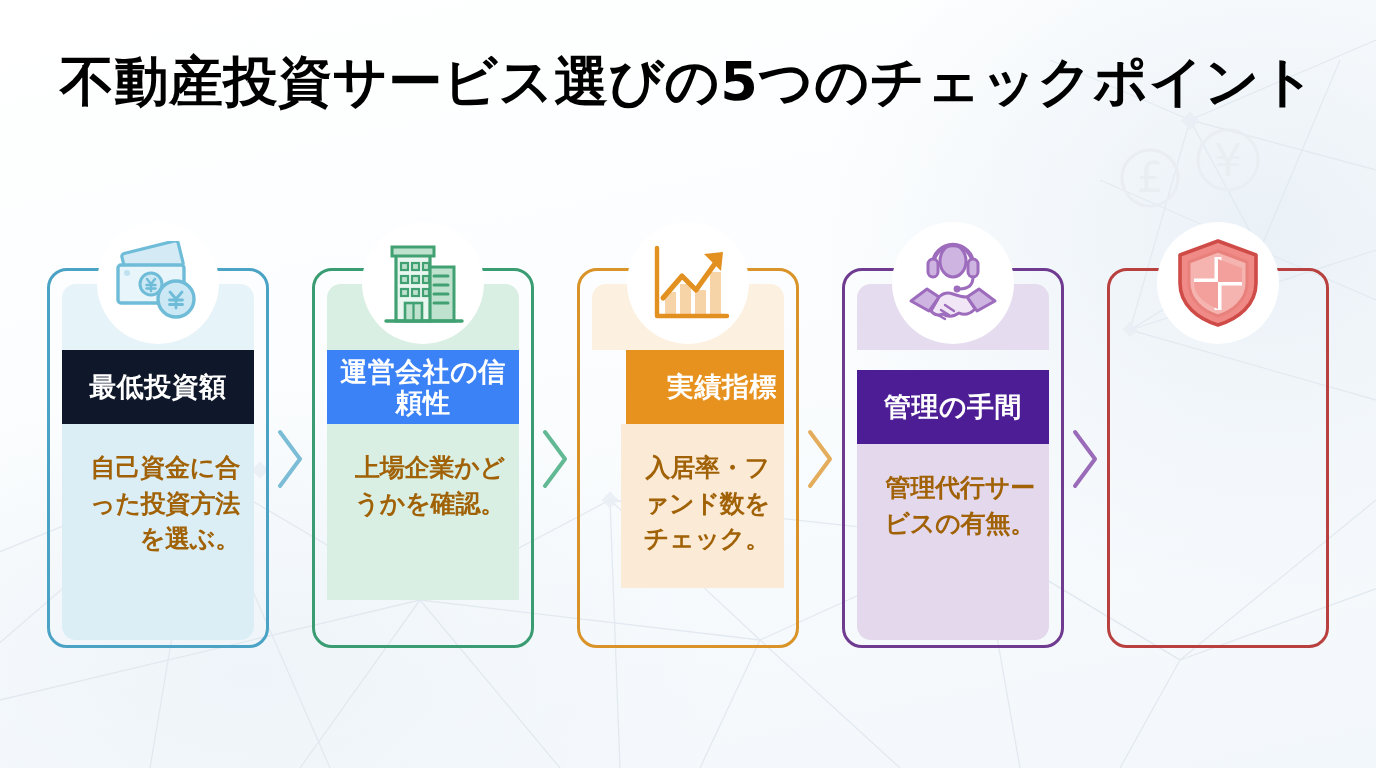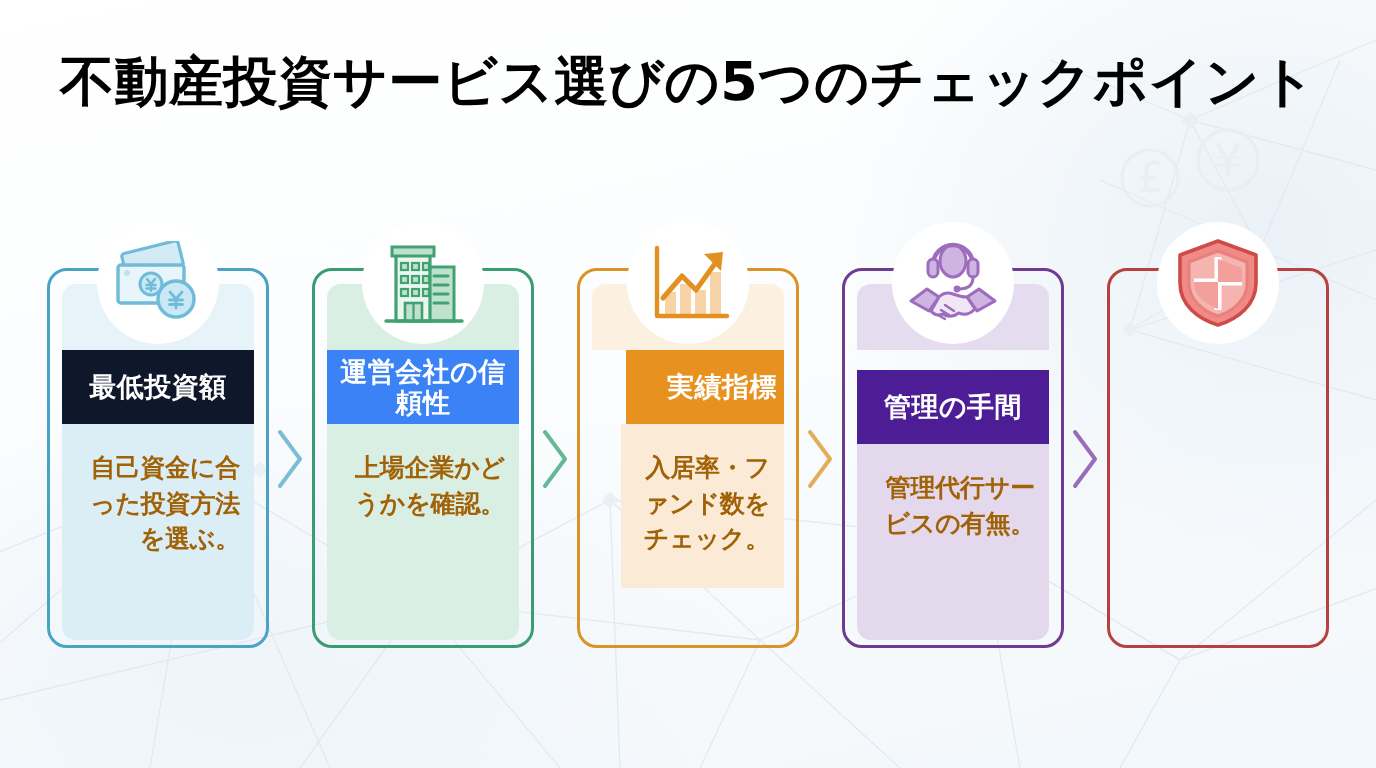--- a/index.html
+++ b/index.html
@@ -261,21 +261,21 @@
     </div>
   </div>
 
   <div class="card-slot">
     <div class="card-frame" style="border-color:#3a9c72;">
       <div class="frame-notch"></div>
     </div>
     <div class="card-panel">
       <div class="panel-top" style="background:#d9efe3;"></div>
       <div class="card-head" style="background:#3b82f6;">運営会社の信頼性</div>
-      <div style="background:#d9efe3;height:216px;">
+      <div style="background:#d9efe3;height:176px;">
         <div class="card-body">上場企業かどうかを確認。</div>
       </div>
     </div>
     <div class="icon-bubble">
       <svg width="94" height="88" viewBox="0 0 94 88" xmlns="http://www.w3.org/2000/svg">
         <rect x="52" y="28" width="26" height="54" fill="#bfe2cf" stroke="#41a173" stroke-width="3"></rect>
         <g stroke="#41a173" stroke-width="3" stroke-linecap="round">
           <path d="M58 37 h14"></path>
             <path d="M58 46 h14"></path>
             <path d="M58 55 h14"></path>

